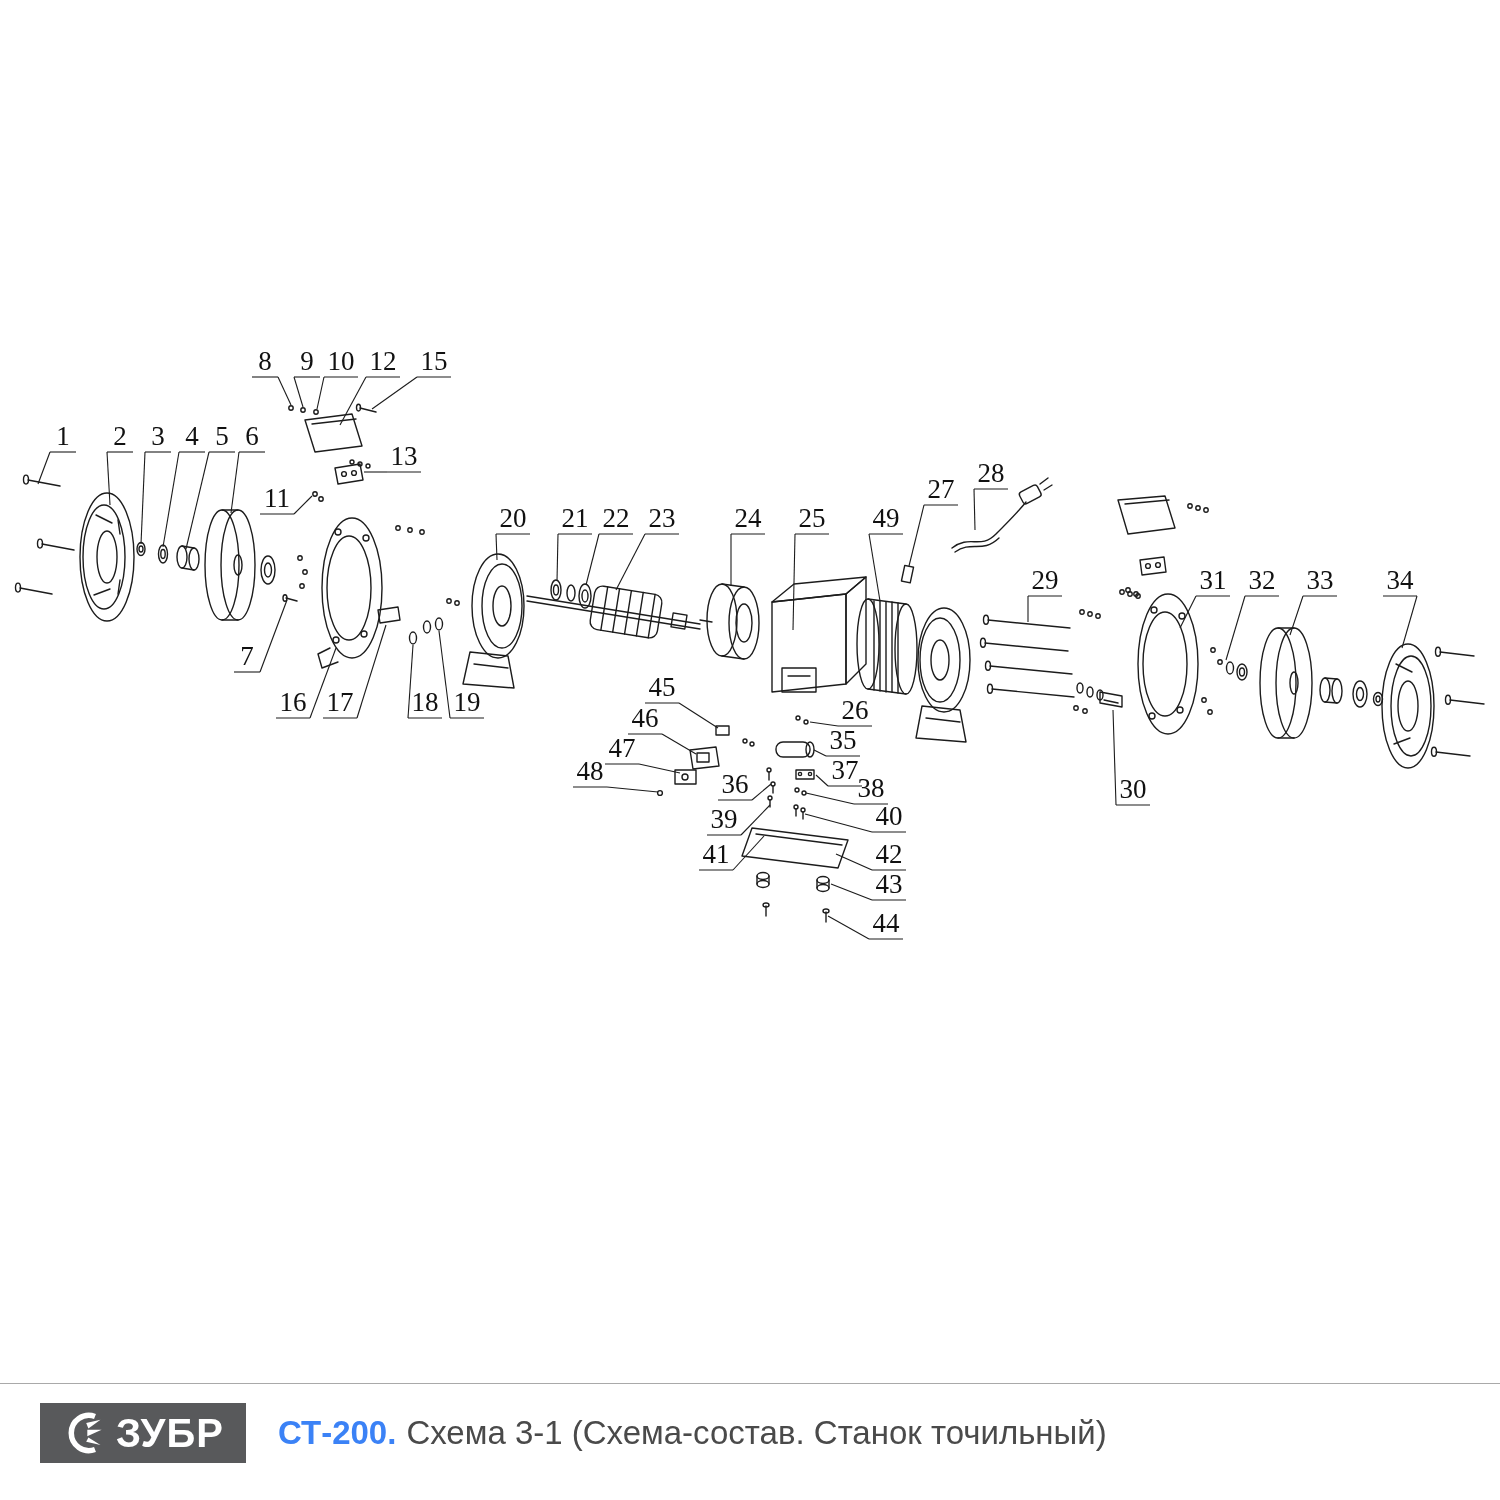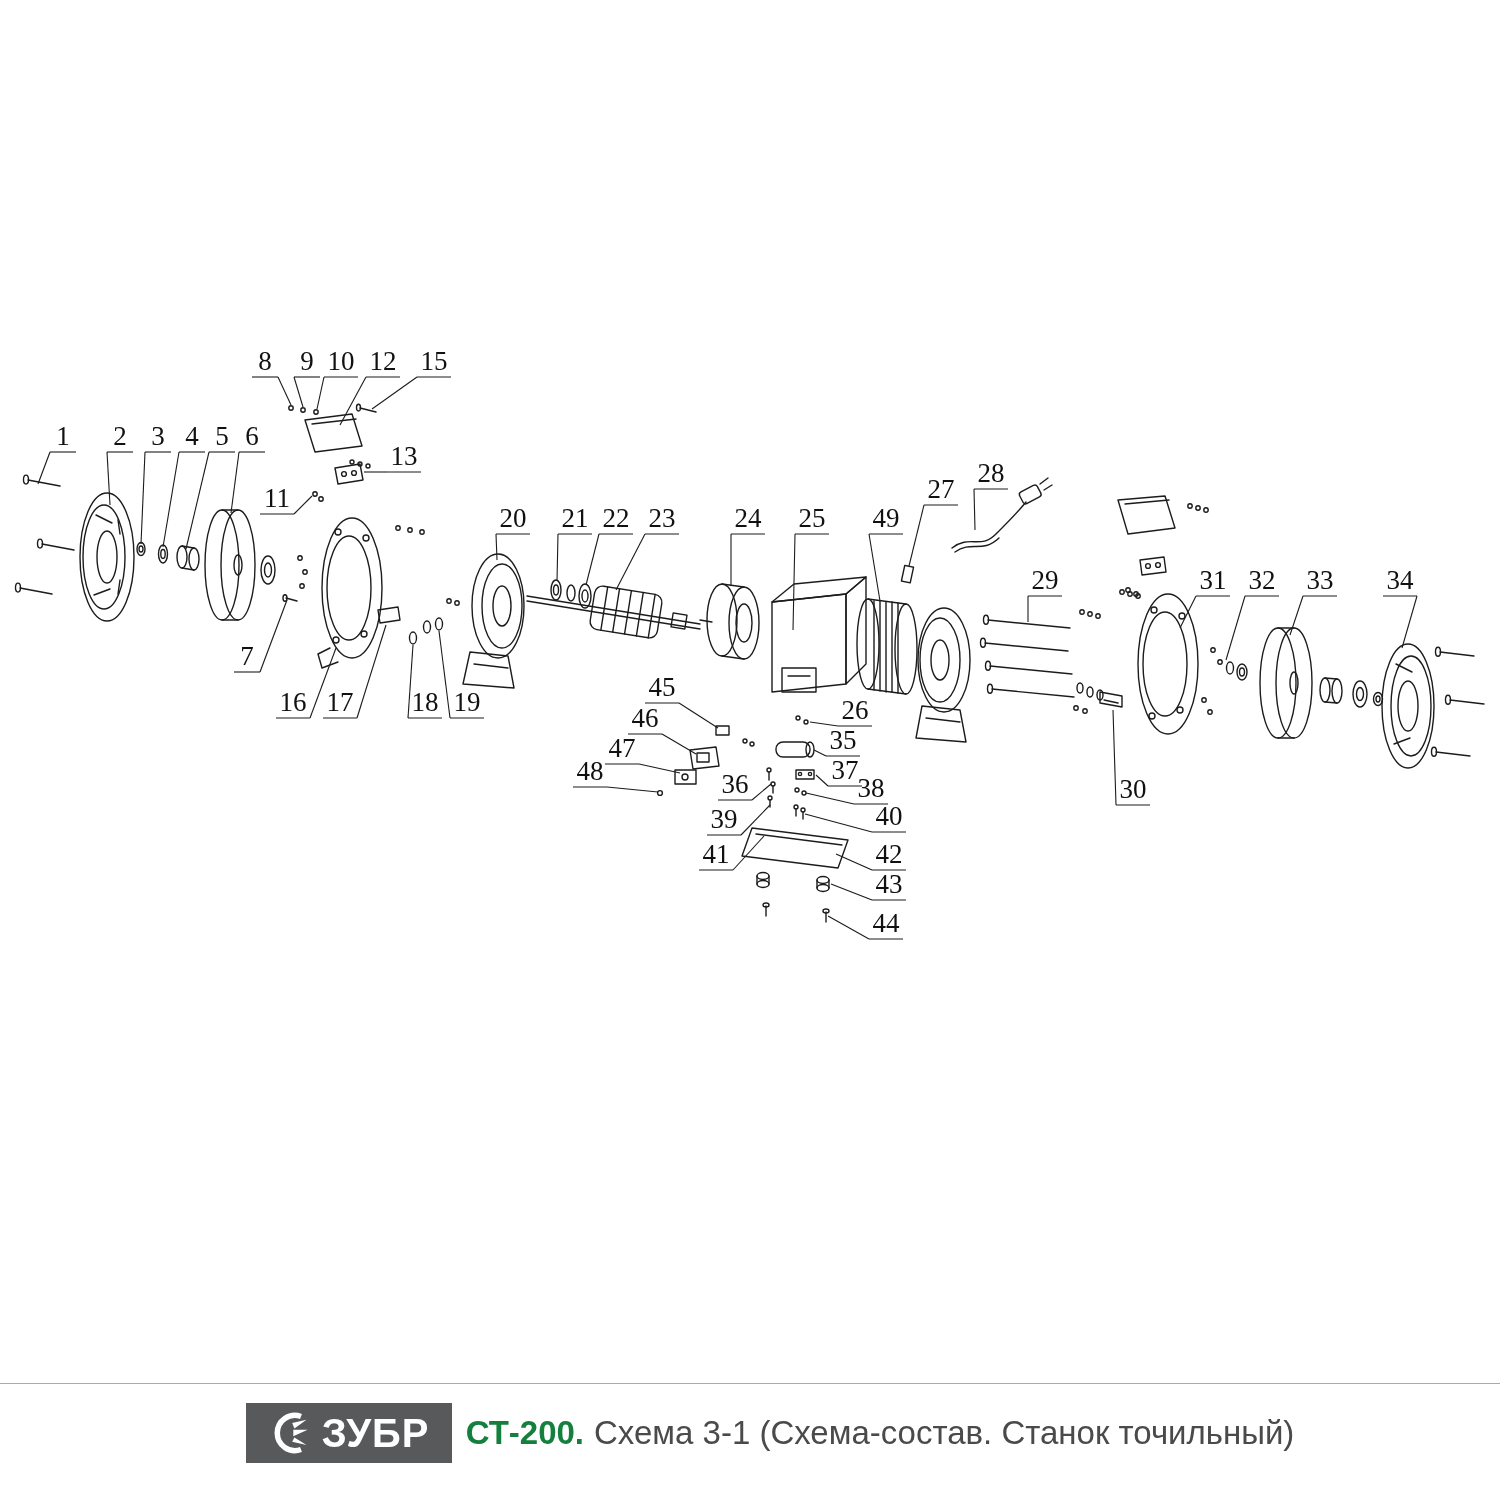--- a/index.html
+++ b/index.html
@@ -9,31 +9,31 @@
     font-family:"Liberation Sans",sans-serif;overflow:hidden;
   }
   #diagram-wrap{position:absolute;top:0;left:0;width:1500px;height:1380px;}
   .part-label{
     font-family:"Liberation Serif",serif;
     font-size:27px;fill:#111;text-anchor:middle;
   }
   .leader{stroke:#1c1c1c;stroke-width:1.1;fill:none;}
   .footer{position:absolute;left:0;top:1383px;width:1500px;height:117px;background:#fff;}
   .footer-rule{position:absolute;top:0;left:0;width:100%;height:1px;background:#a9a9a9;}
-  .footer-row{display:flex;align-items:center;gap:14px;padding:20px 0 0 40px;justify-content:center;}
+  .footer-row{display:flex;align-items:center;gap:32px;padding:20px 0 0 40px;}
   .logo-box{
     width:206px;height:60px;background:#58595b;
     display:flex;align-items:center;justify-content:center;gap:10px;flex:0 0 auto;
   }
   .logo-text{
     color:#ffffff;font-family:"Liberation Sans",sans-serif;
     font-weight:bold;font-size:40px;letter-spacing:1px;line-height:1;
   }
   .caption{font-size:33px;color:#4a4a4a;white-space:nowrap;}
-  .model{font-weight:bold;color:#15803d;margin-right:10px;}
+  .model{font-weight:bold;color:#3b82f6;margin-right:10px;}
 </style>
 </head>
 <body>
 
 <div id="diagram-wrap">
 <svg id="diagram-svg" viewBox="0 0 1500 1380" width="1500" height="1380" xmlns="http://www.w3.org/2000/svg">
 
   <g id="parts-layer" stroke="#1c1c1c" stroke-width="1.4" fill="none" stroke-linecap="round" stroke-linejoin="round">
 
     <g>

